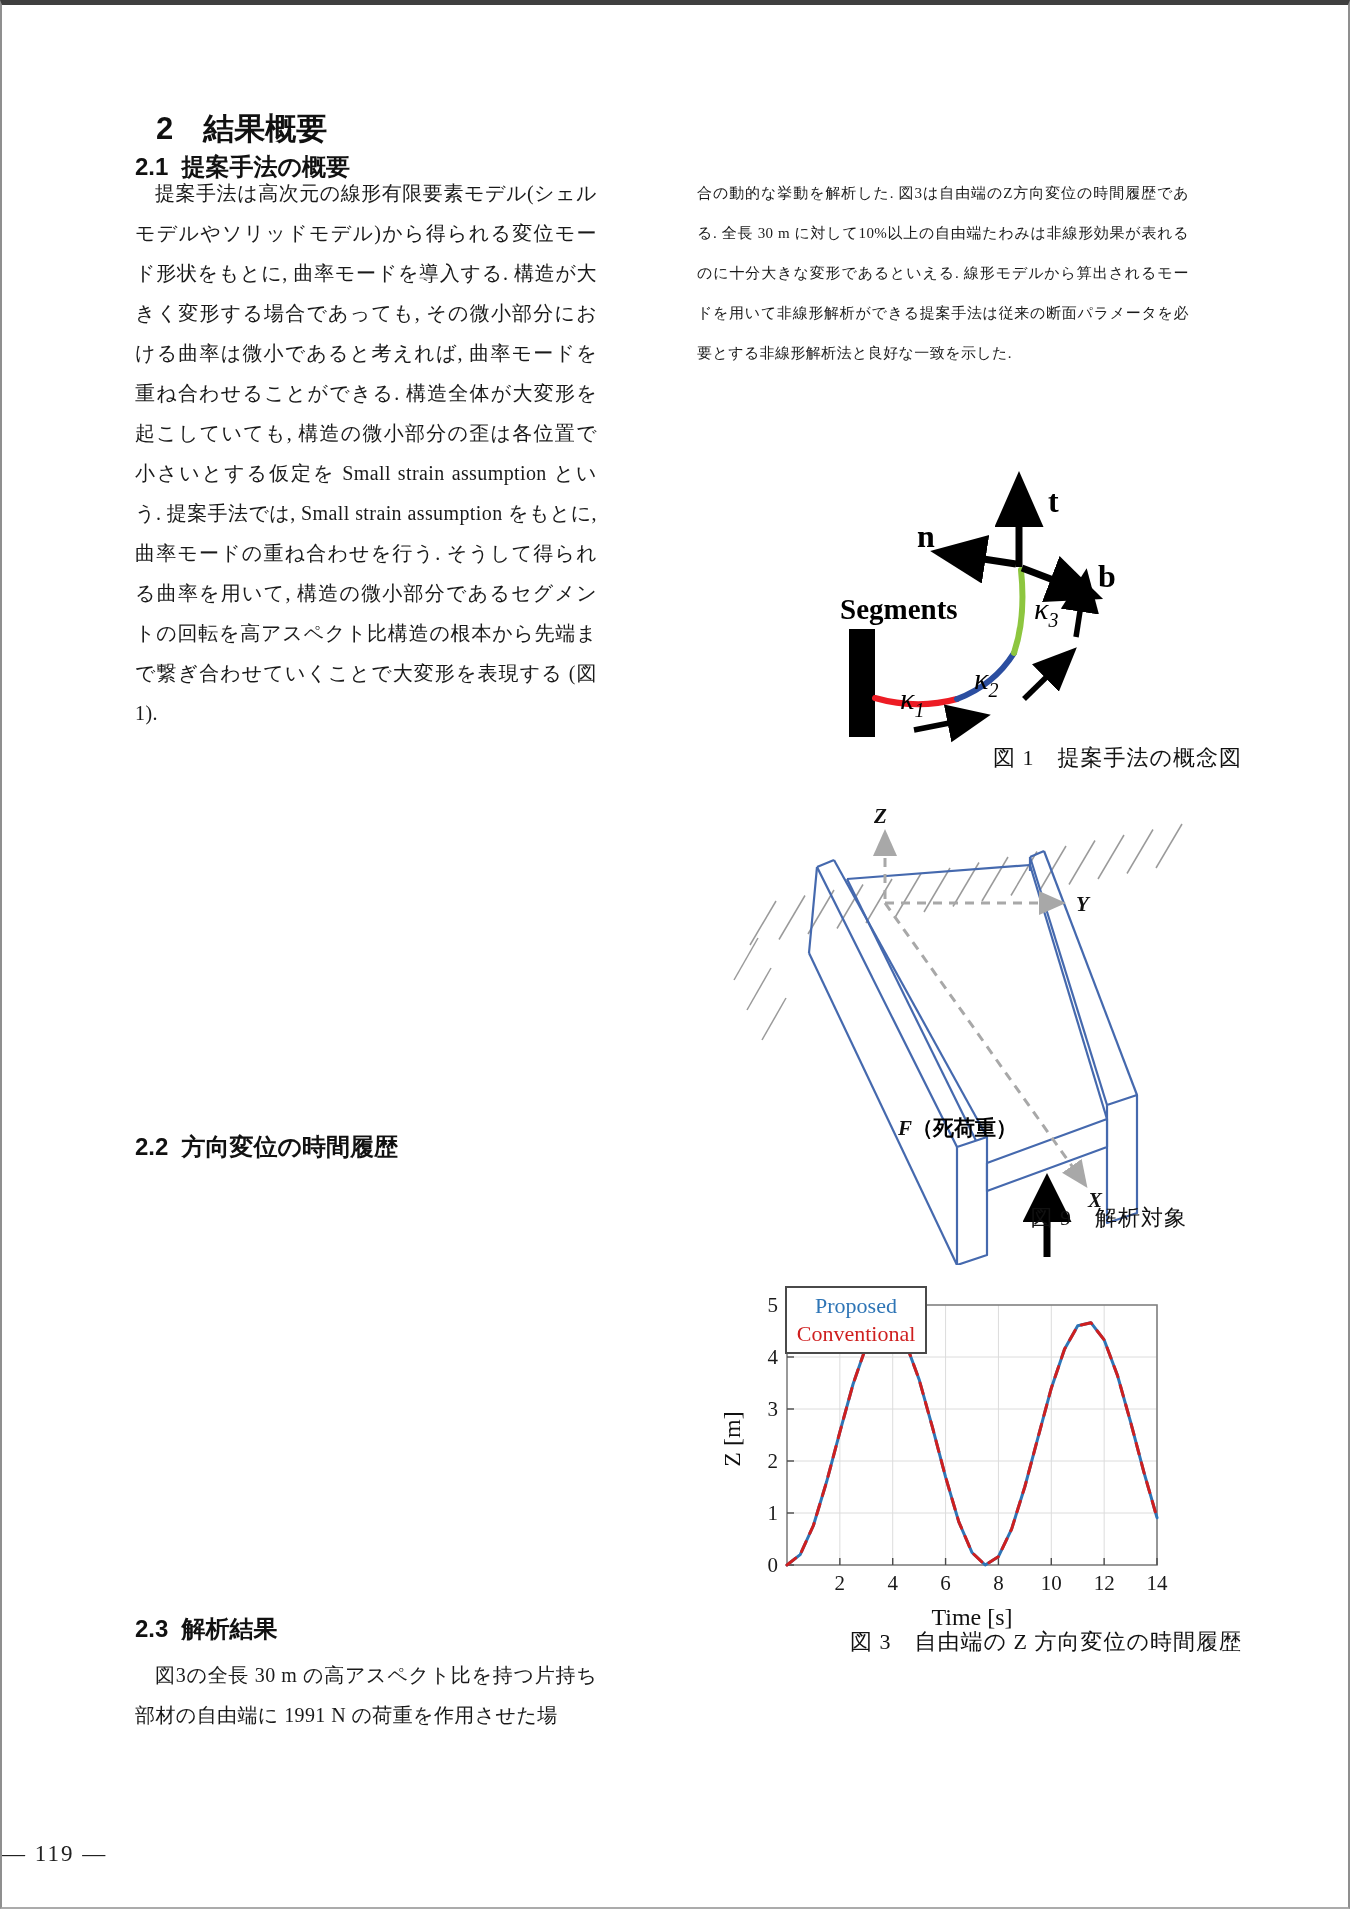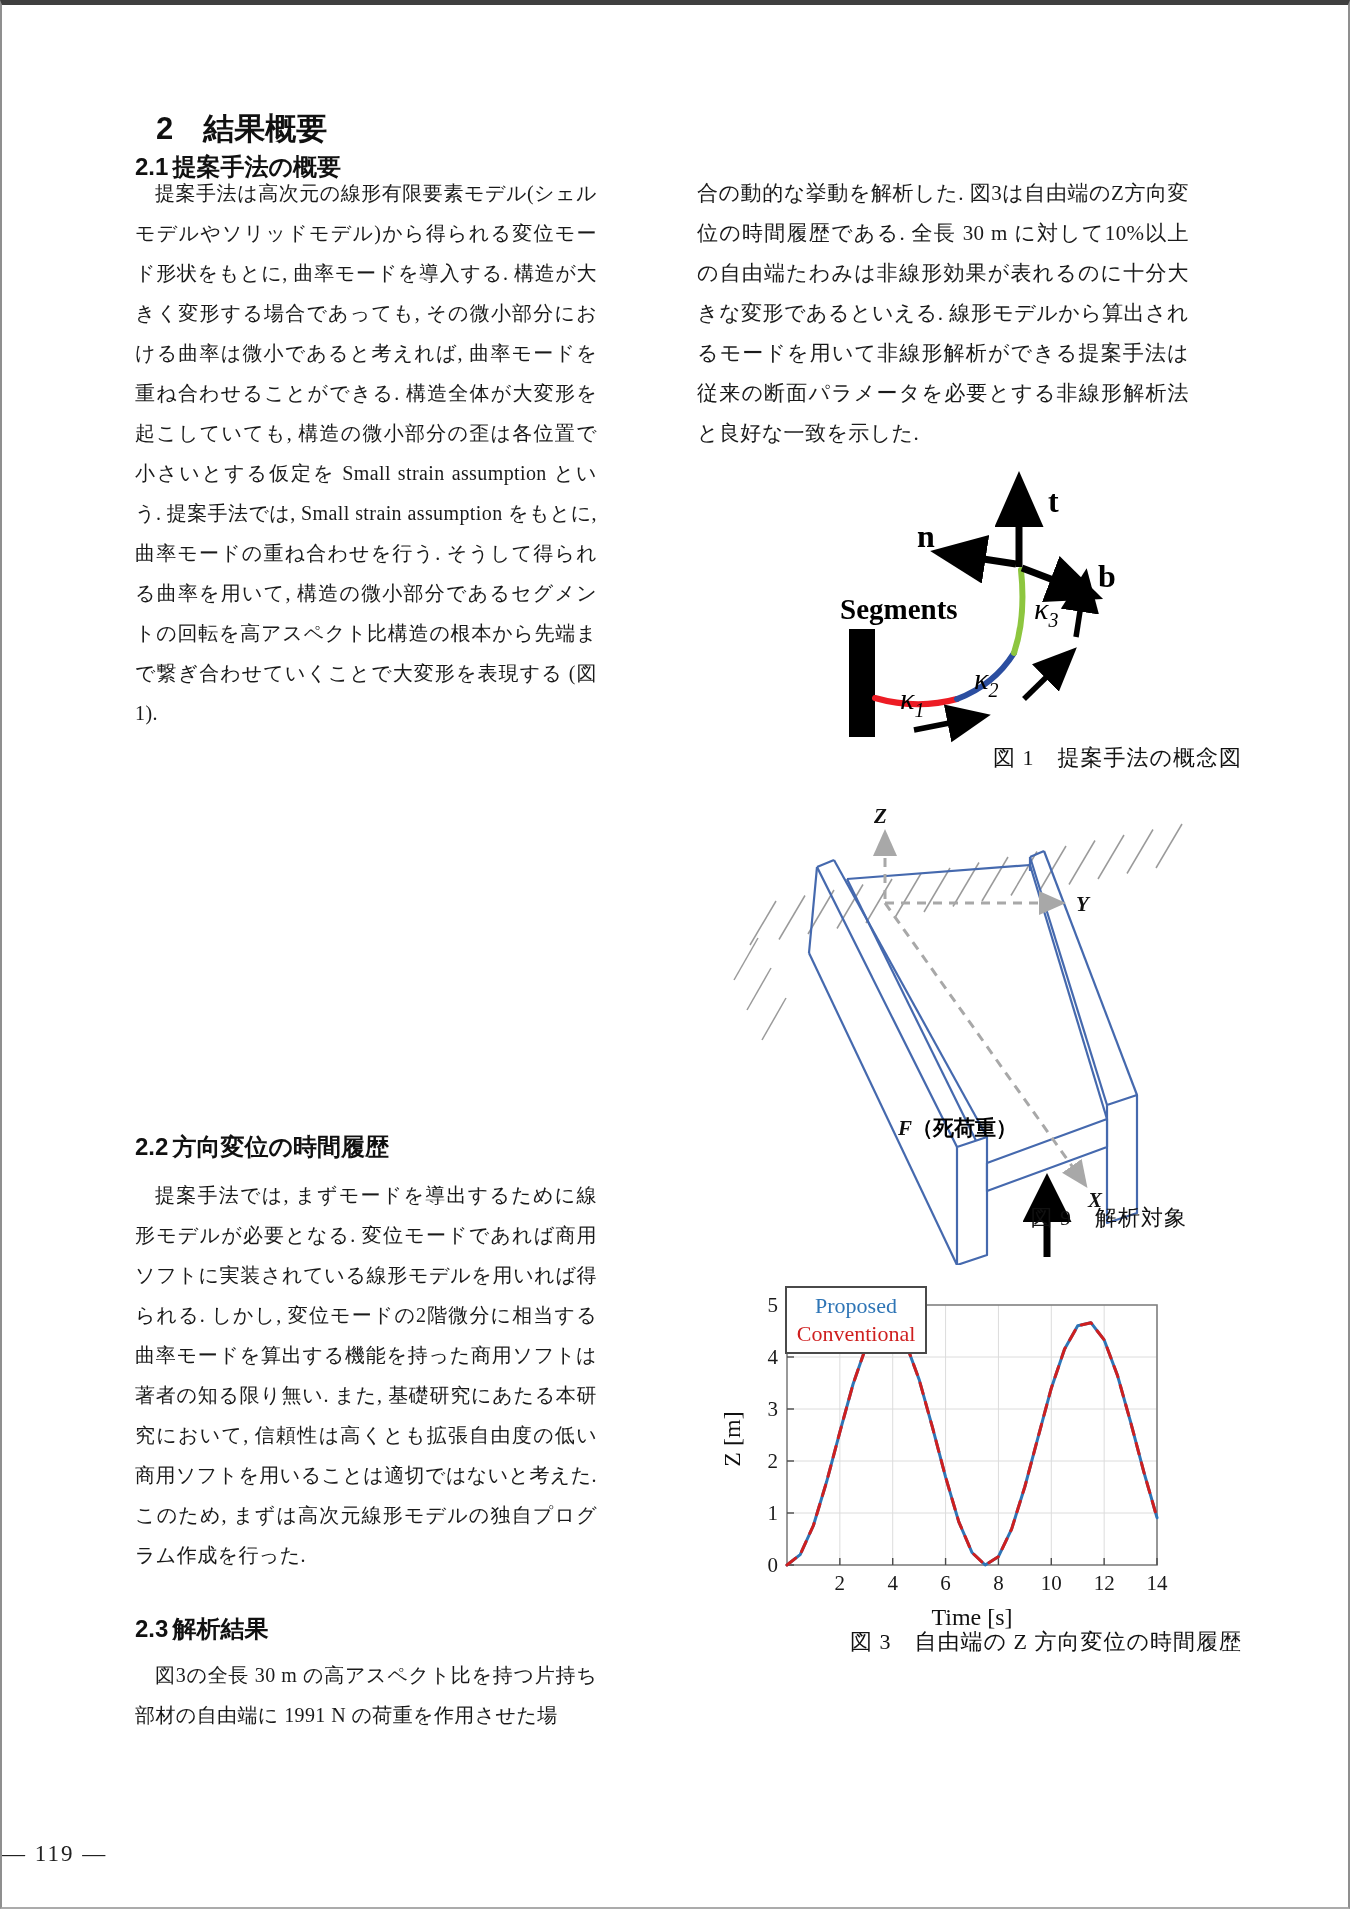--- a/index.html
+++ b/index.html
@@ -19,27 +19,27 @@
   .abs{position:absolute;}
   .h1{
     font-family:"Liberation Sans","DejaVu Sans",sans-serif;
     font-weight:bold;font-size:31px;color:#111;
   }
   .h1 .num{margin-right:30px;}
   .h2{
     font-family:"Liberation Sans","DejaVu Sans",sans-serif;
     font-weight:bold;font-size:24px;color:#111;
   }
-  .h2 .num{margin-right:4px;}
+  .h2 .num{margin-right:13px;}
   .body-col{
     font-size:20px;line-height:40px;text-align:justify;
     letter-spacing:0.4px;
   }
   .body-col-r{
-    font-size:21px;line-height:40px;text-align:justify;
+    font-size:15px;line-height:40px;text-align:justify;
     letter-spacing:0.4px;
   }
   .para{text-indent:1em;margin:0;}
   .para-noindent{text-indent:0;margin:0;}
   .fig-caption{
     font-size:22px;color:#111;text-align:right;letter-spacing:1px;
   }
   .footer{
     width:100%;font-size:23px;color:#222;letter-spacing:2px;
   }
@@ -71,23 +71,20 @@
   </div>
 
   <div class="abs body-col" style="left:133px;top:168px;width:462px;">
     <p class="para">提案手法は高次元の線形有限要素モデル(シェルモデルやソリッドモデル)から得られる変位モード形状をもとに, 曲率モードを導入する. 構造が大きく変形する場合であっても, その微小部分における曲率は微小であると考えれば, 曲率モードを重ね合わせることができる. 構造全体が大変形を起こしていても, 構造の微小部分の歪は各位置で小さいとする仮定を Small strain assumption という. 提案手法では, Small strain assumption をもとに, 曲率モードの重ね合わせを行う. そうして得られる曲率を用いて, 構造の微小部分であるセグメントの回転を高アスペクト比構造の根本から先端まで繋ぎ合わせていくことで大変形を表現する (図1).</p>
   </div>
 
   <div class="abs h2" style="left:133px;top:1126px;">
     <span class="num">2.2</span><span>方向変位の時間履歴</span>
   </div>
 
-  <div class="abs body-col" style="left:133px;top:1170px;width:462px;">
-    <p class="para">提案手法では, まずモードを導出するために線形モデルが必要となる. 変位モードであれば商用ソフトに実装されている線形モデルを用いれば得られる. しかし, 変位モードの2階微分に相当する曲率モードを算出する機能を持った商用ソフトは著者の知る限り無い. また, 基礎研究にあたる本研究において, 信頼性は高くとも拡張自由度の低い商用ソフトを用いることは適切ではないと考えた. このため, まずは高次元線形モデルの独自プログラム作成を行った.</p>
-  </div>
 
   <div class="abs h2" style="left:133px;top:1608px;">
     <span class="num">2.3</span><span>解析結果</span>
   </div>
 
   <div class="abs body-col" style="left:133px;top:1650px;width:462px;">
     <p class="para">図3の全長 30 m の高アスペクト比を持つ片持ち部材の自由端に 1991 N の荷重を作用させた場</p>
   </div>
 
   <div class="abs body-col-r" style="left:695px;top:168px;width:492px;">

